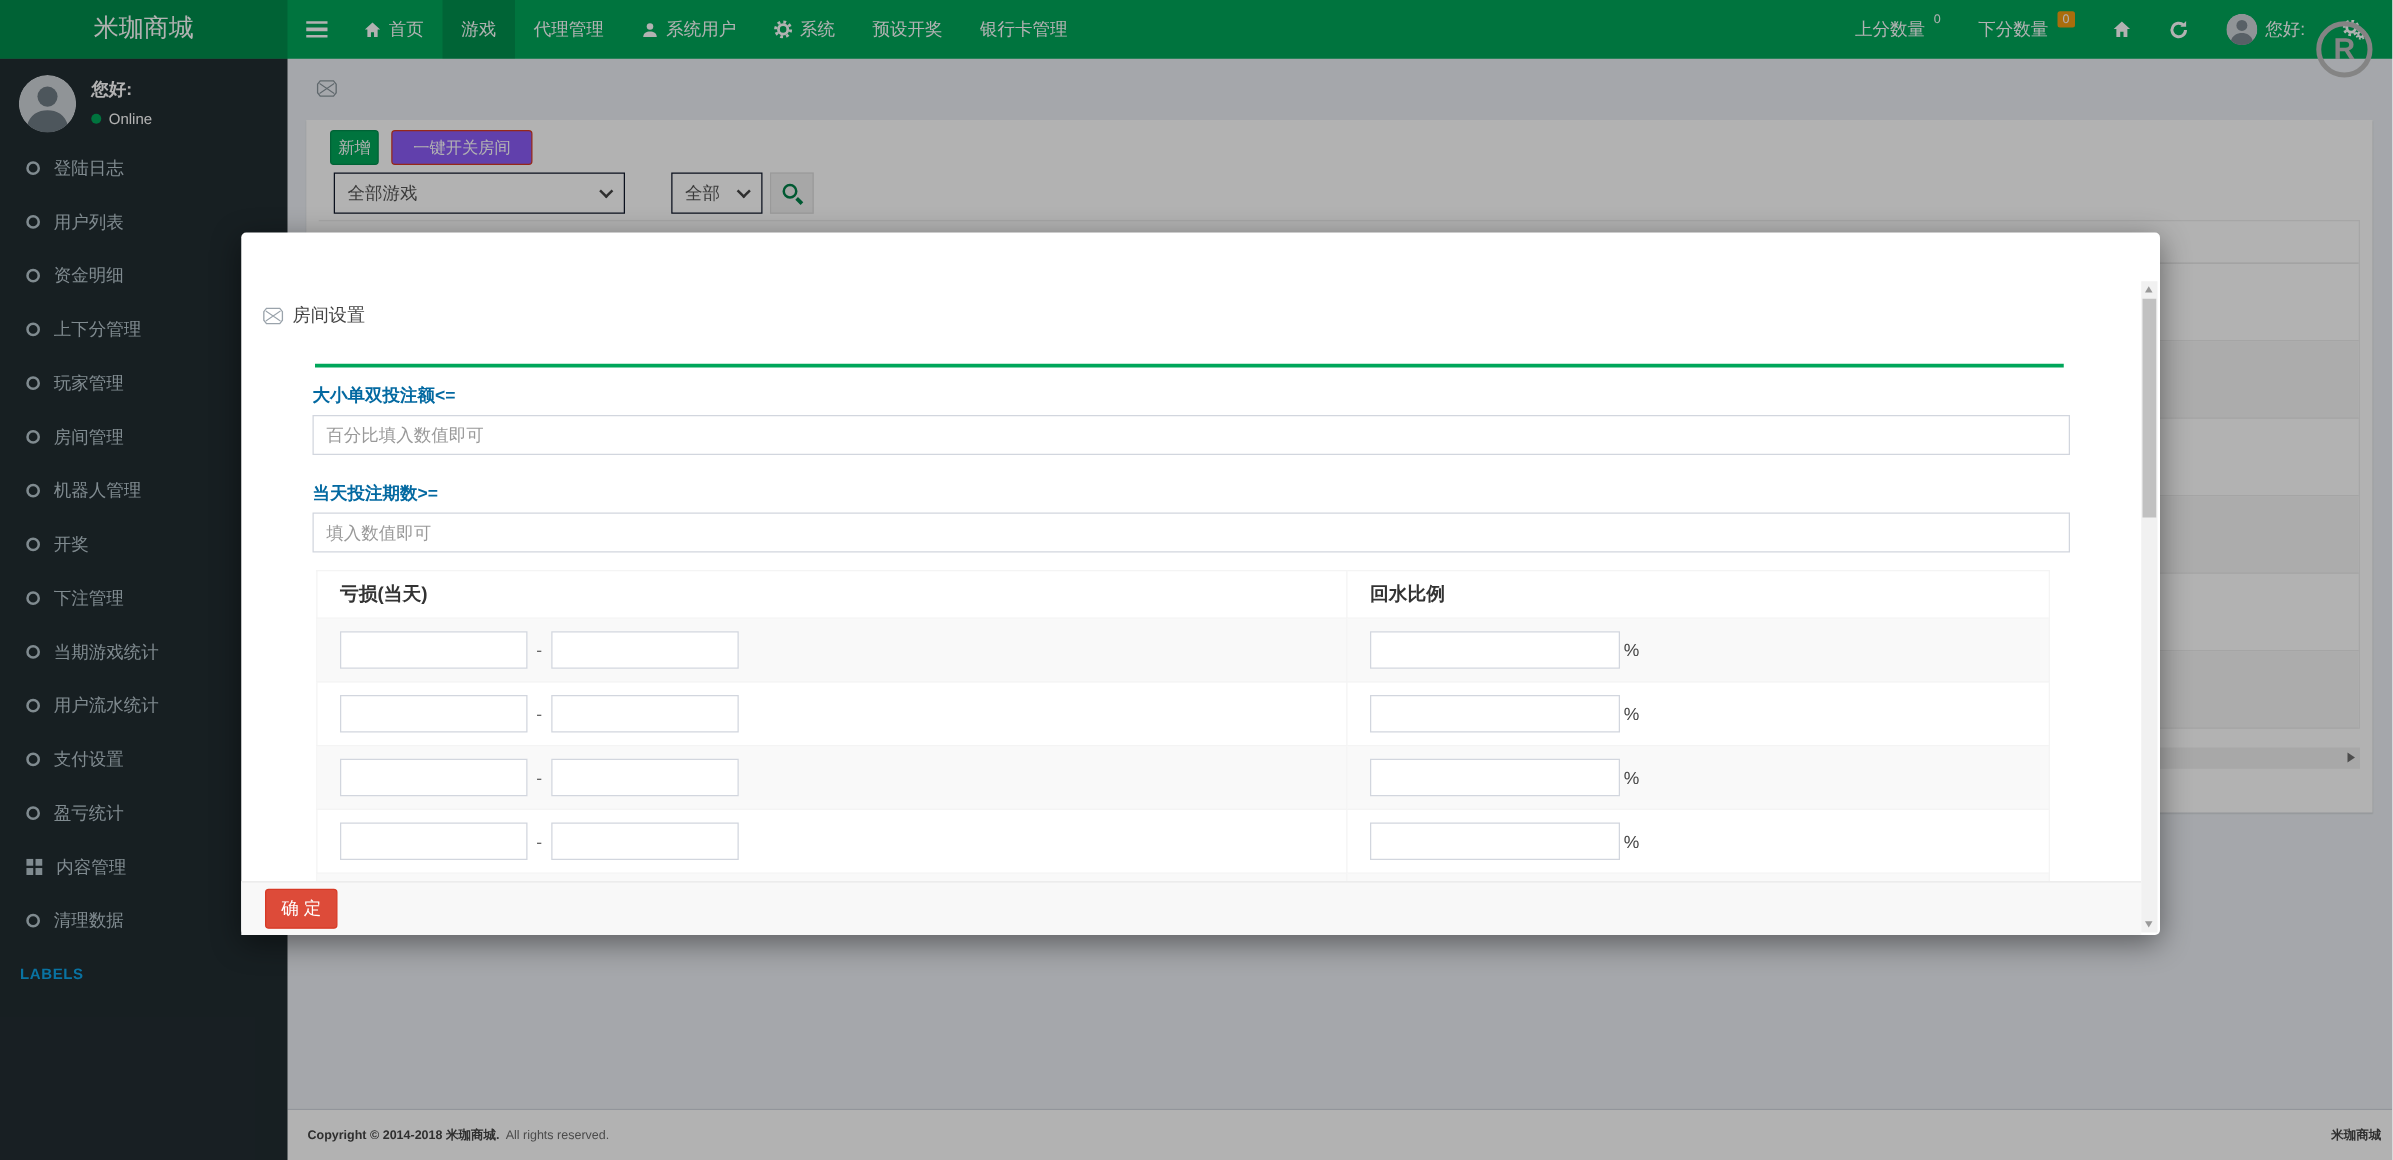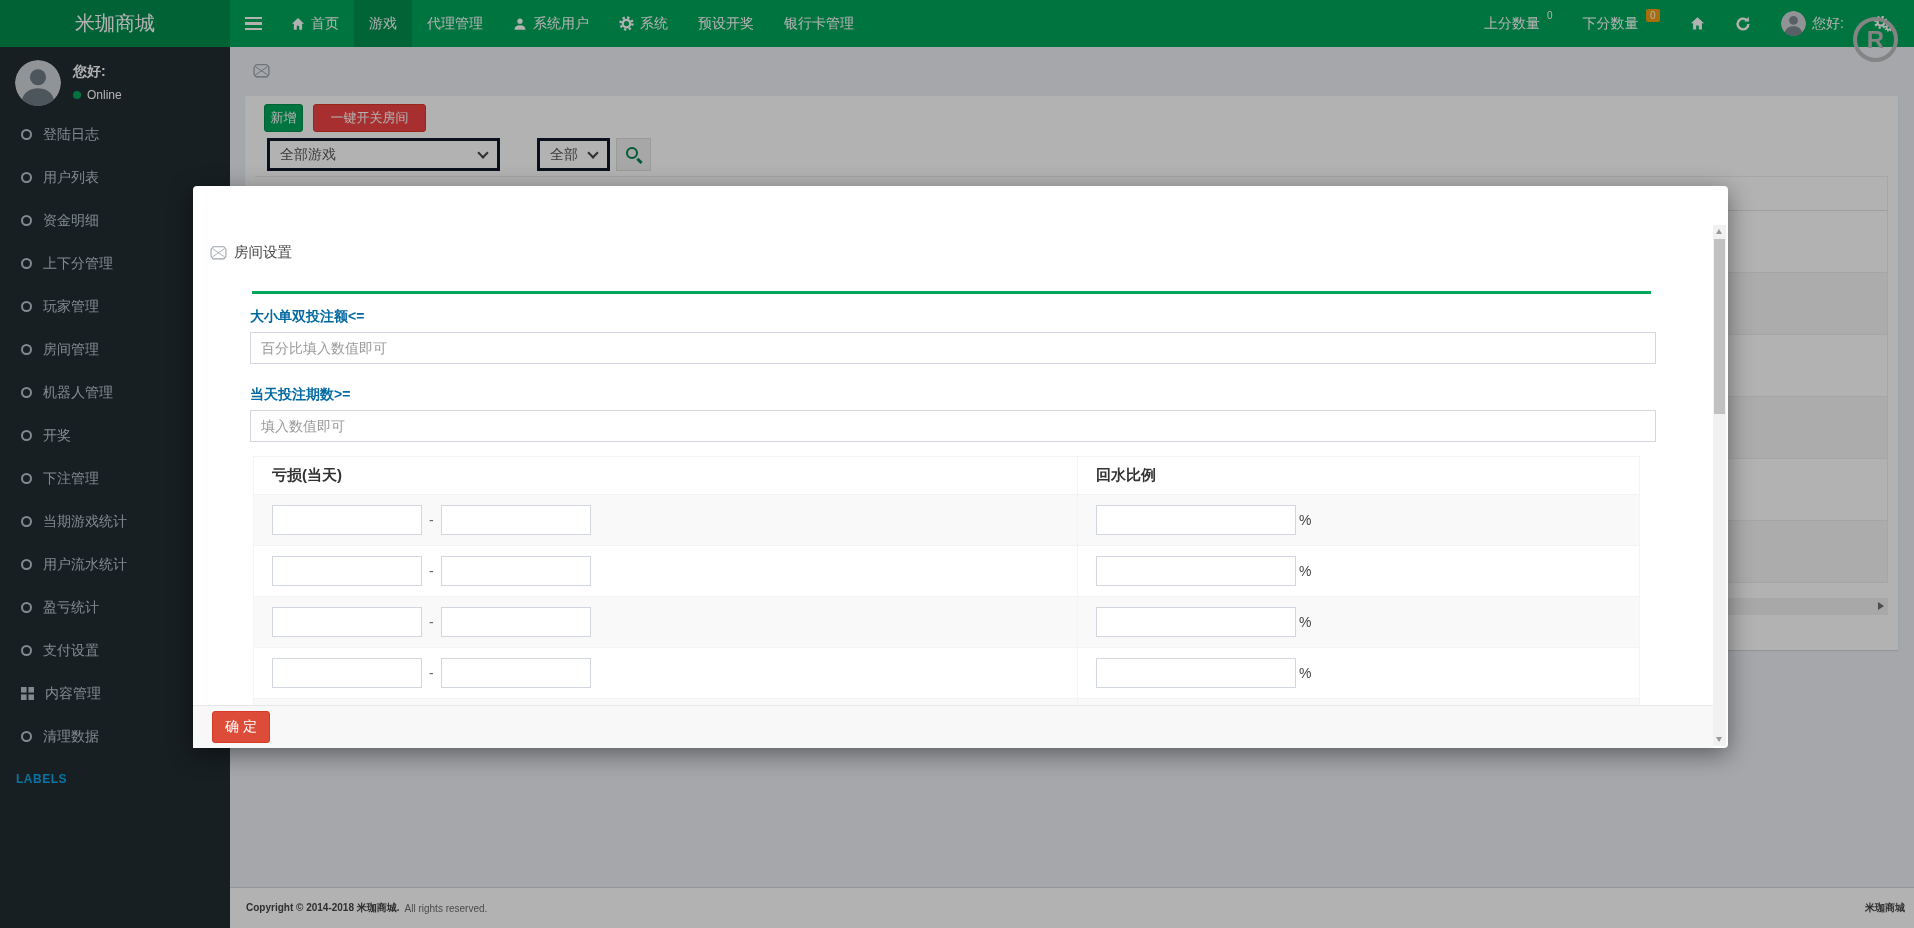--- a/index.html
+++ b/index.html
@@ -34,22 +34,22 @@
   .ring { width:11px; height:11px; border:2px solid #b8c7ce; border-radius:50%; display:inline-block; flex:0 0 11px; }
   .grid-ico { width:13px; height:13px; display:inline-block; flex:0 0 13px; color:#b8c7ce; }
   .labels-header { color:#0ea5e9; font-size:12px; font-weight:bold; padding:14px 0 0 16px; letter-spacing:0.5px; }
 
   
   .content { position:absolute; left:230px; top:47px; right:0; bottom:41px; background:#ecf0f5; }
   .content-broken { position:absolute; left:23px; top:15px; color:#8a959c; }
   .box { position:absolute; left:15px; top:49px; width:1653px; height:554px; background:#fff; box-shadow:0 1px 1px rgba(0,0,0,0.1); }
   .btn { display:inline-flex; align-items:center; justify-content:center; height:28px; border-radius:3px; color:#fff; font-size:13px; border:1px solid transparent; cursor:pointer; }
   .btn-green { background:#00a65a; border-color:#008d4c; width:39px; position:absolute; left:19px; top:8px; }
-  .btn-red { background:#ef4444; border-color:#d73925; width:113px; position:absolute; left:68px; top:8px; }
-  .sel { position:absolute; top:42px; height:33px; border:3px solid #0f172a; background:#fff; display:flex; align-items:center; color:#555; font-size:14px; padding:0 10px; cursor:pointer; }
+  .btn-red { background:#8b5cf6; border-color:#d73925; width:113px; position:absolute; left:68px; top:8px; }
+  .sel { position:absolute; top:42px; height:33px; border:1px solid #0f172a; background:#fff; display:flex; align-items:center; color:#555; font-size:14px; padding:0 10px; cursor:pointer; }
   .sel-game { left:22px; width:233px; }
   .sel-scope { left:292px; width:73px; }
   .chev { width:8px; height:8px; border-right:2px solid #444; border-bottom:2px solid #444; transform:rotate(45deg); margin-left:auto; margin-top:-4px; }
   .search-btn { position:absolute; left:371px; top:42px; width:35px; height:33px; background:#f0f0f0; border:1px solid #ddd; display:flex; align-items:center; justify-content:center; cursor:pointer; }
   .mag { width:12px; height:12px; border:2px solid #008048; border-radius:50%; position:relative; display:inline-block; margin:-4px 0 0 -4px; }
   .mag::after { content:""; position:absolute; width:2.5px; height:6px; background:#008048; transform:rotate(-45deg); left:10px; top:9px; }
   .bg-table { position:absolute; left:10px; top:80px; width:1633px; border-top:1px solid #eee; border-right:1px solid #eee; }
   .bg-th { height:34px; border-bottom:1px solid #e4e4e4; }
   .bg-tr { height:62px; border-bottom:1px solid #ececec; }
   .bg-tr.stripe { background:#f7f7f7; }
@@ -246,25 +246,25 @@
       <li>
           <span class="ring"></span>
           <span>当期游戏统计</span>
         </li>
       <li>
           <span class="ring"></span>
           <span>用户流水统计</span>
         </li>
       <li>
           <span class="ring"></span>
+          <span>支付设置</span>
+        </li>
+      <li>
+          <span class="ring"></span>
           <span>盈亏统计</span>
-        </li>
-      <li>
-          <span class="ring"></span>
-          <span>支付设置</span>
         </li>
       <li>
         <span class="grid-ico"><svg width="13" height="13" viewBox="0 0 14 14" fill="currentColor">
               <rect x="0" y="0" width="6" height="6"></rect>
               <rect x="8" y="0" width="6" height="6"></rect>
               <rect x="0" y="8" width="6" height="6"></rect>
               <rect x="8" y="8" width="6" height="6"></rect>
             </svg></span>
         <span>内容管理</span>
       </li>

